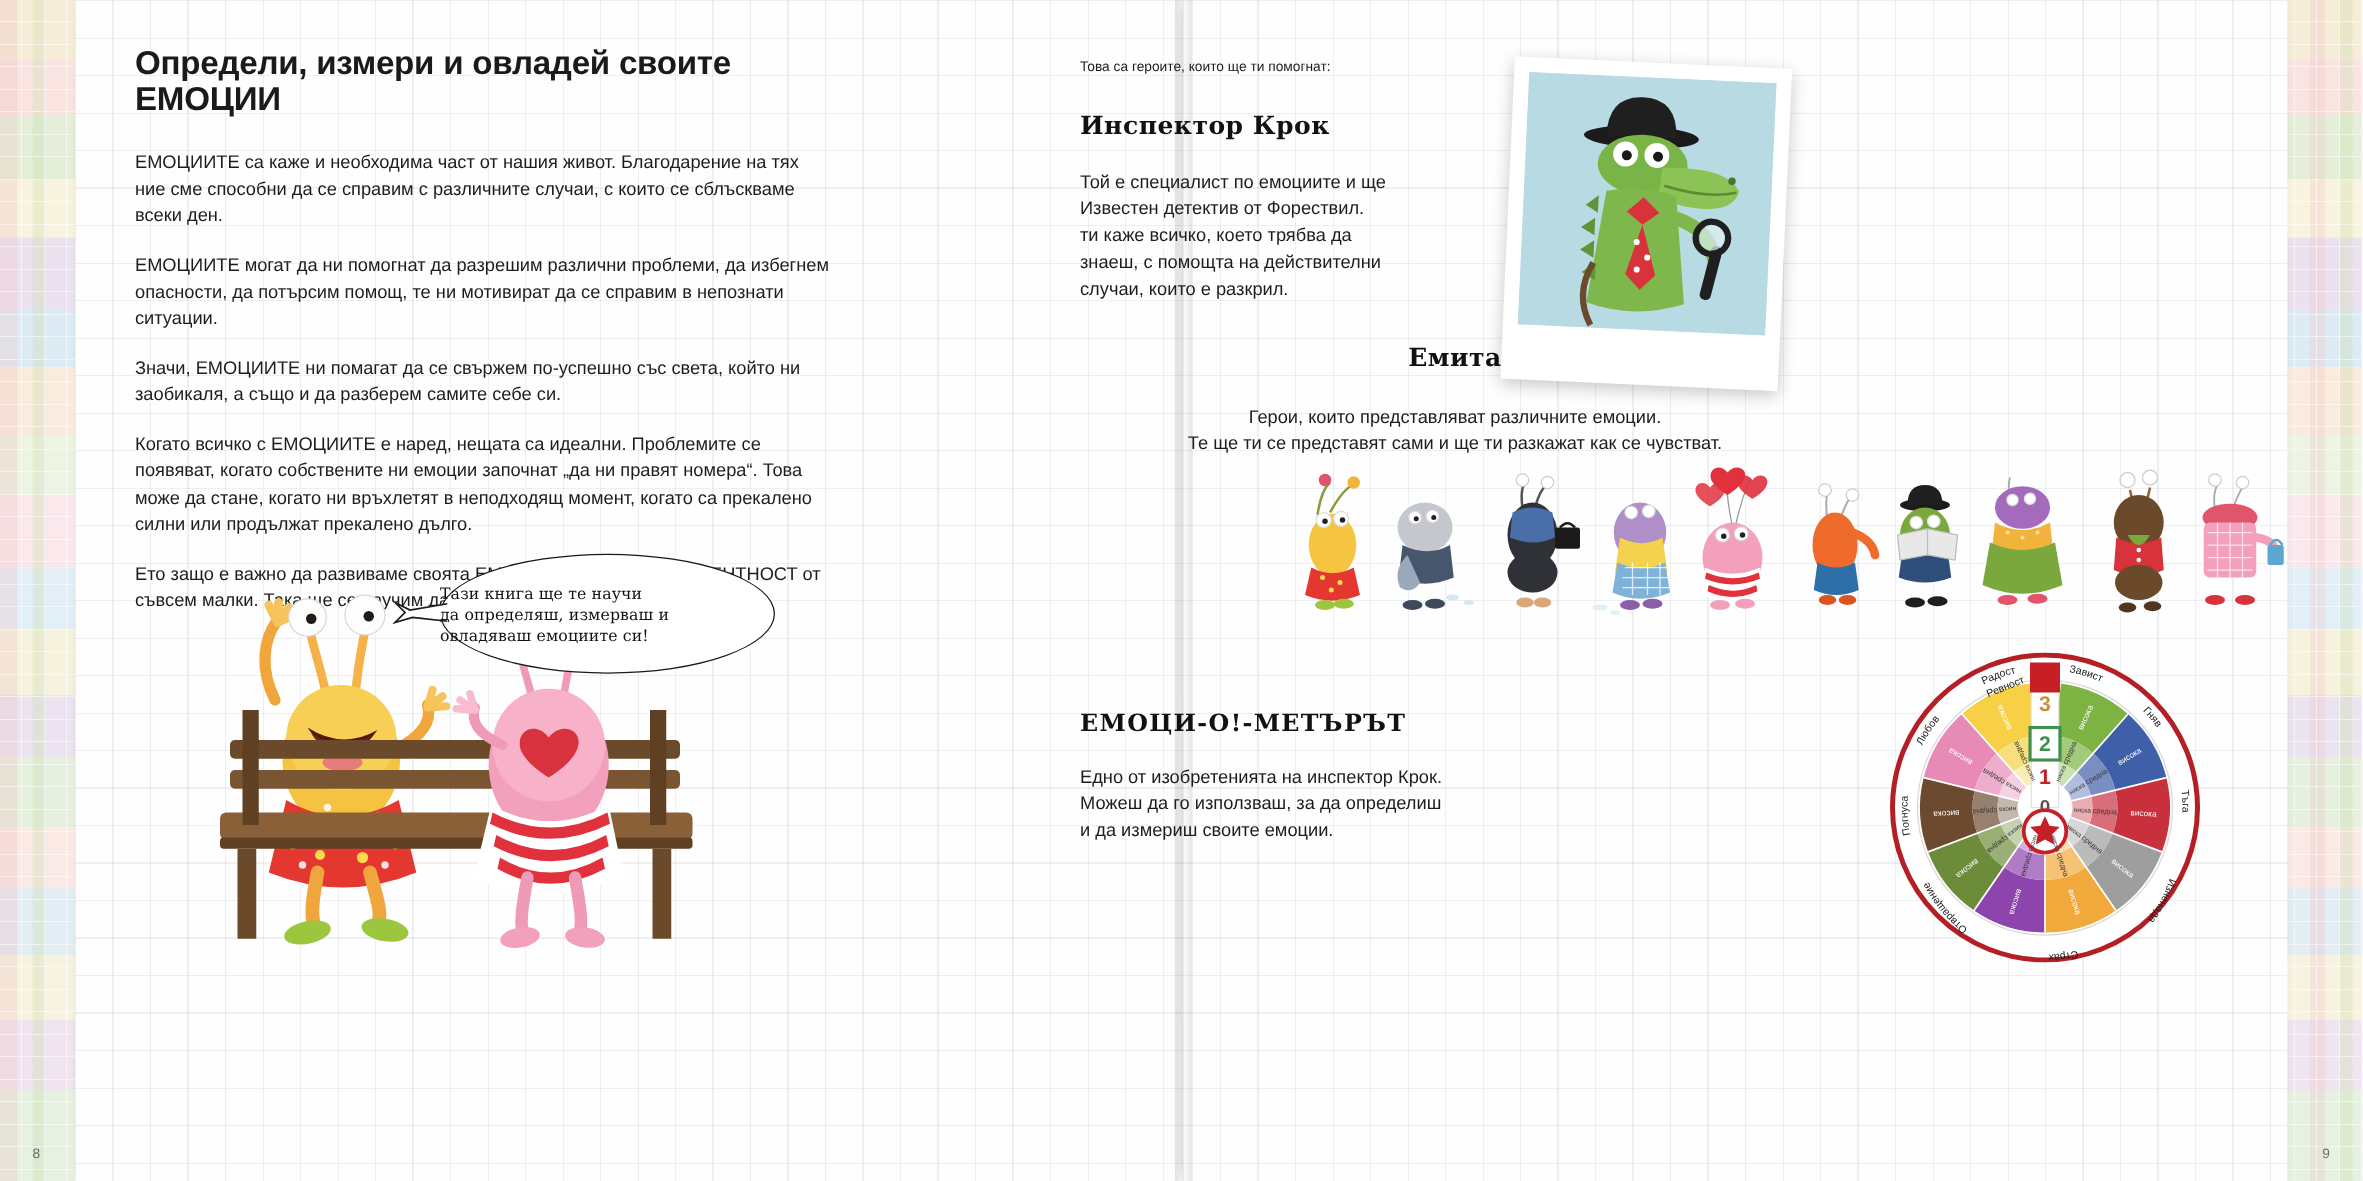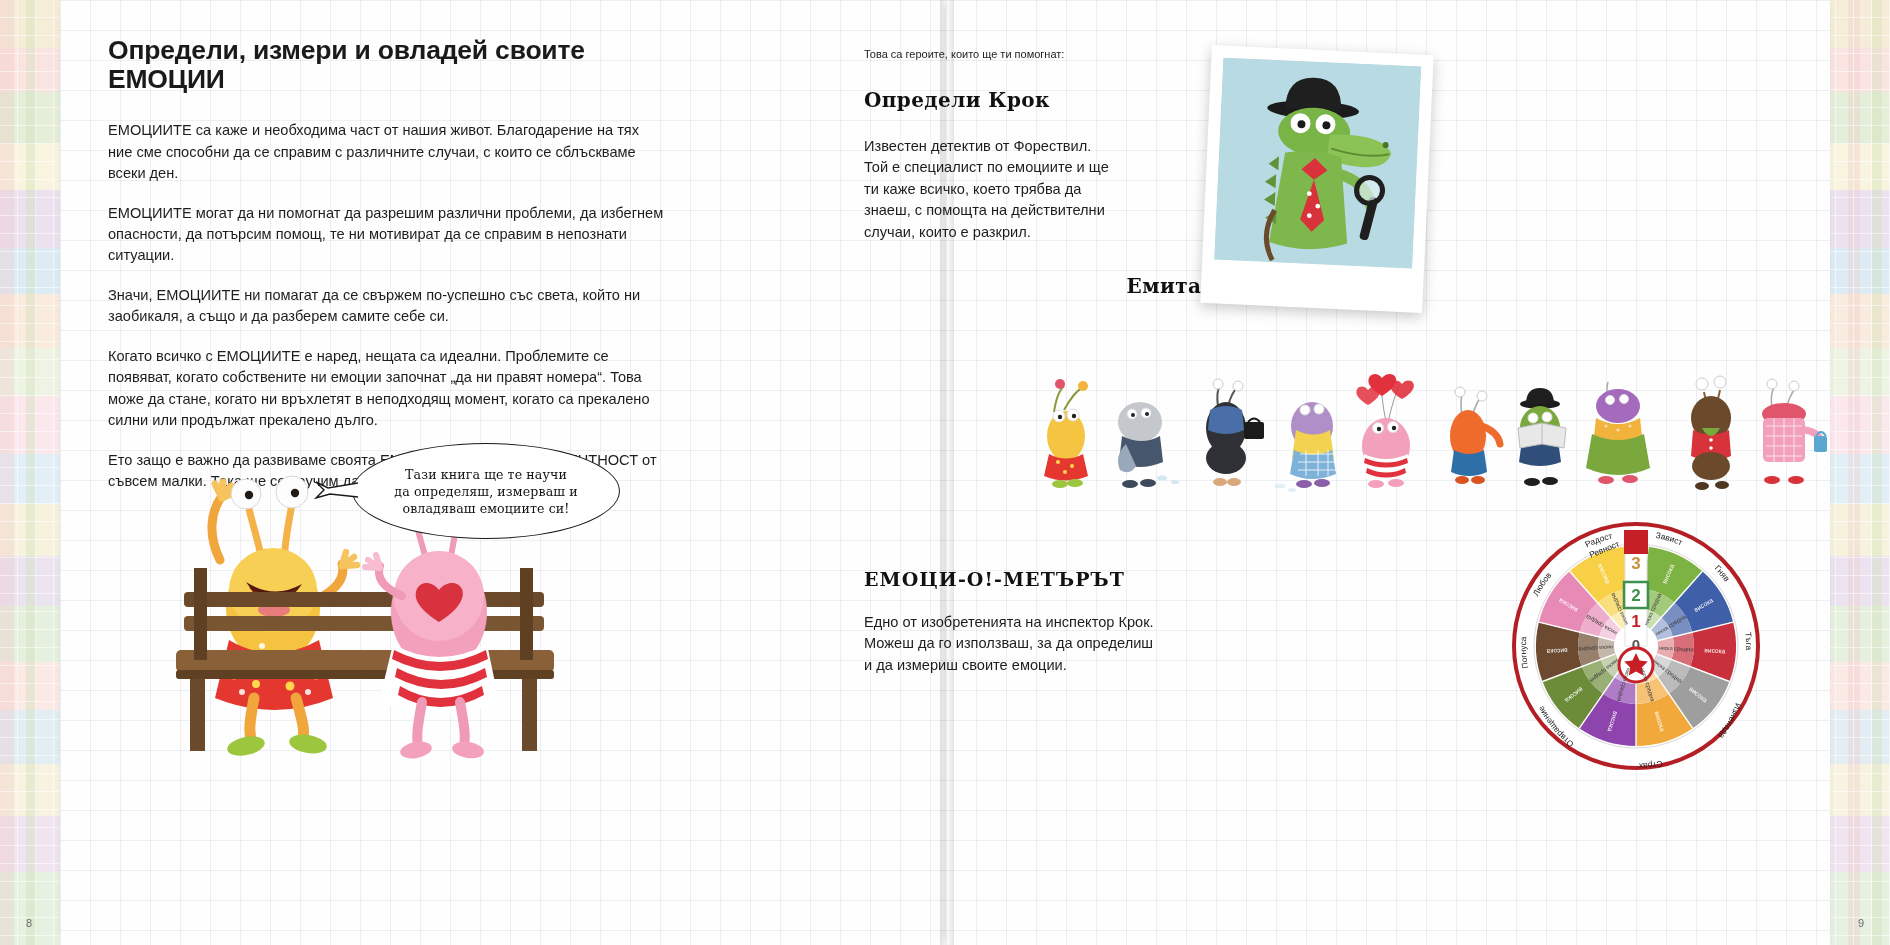--- a/index.html
+++ b/index.html
@@ -46,21 +46,21 @@
 
   
   #left-text{position:absolute;left:108px;top:36px;width:556px;z-index:4;}
   #left-title{margin:0 0 26px 0;}
 
   
   #bubble{position:absolute;left:352px;top:443px;width:268px;height:96px;z-index:7;}
   #bubble .oval{position:absolute;inset:0;border:1.6px solid #1a1a1a;border-radius:50%/50%;background:#fff;}
   #bubble .tail{position:absolute;left:-38px;top:36px;width:44px;height:22px;}
   #bubble .btext{position:absolute;inset:0;display:flex;flex-direction:column;
-    align-items:center;justify-content:center;gap:2px;
+    justify-content:center;gap:2px;
     font-family:"DejaVu Serif", serif;font-size:12.6px;color:#111;letter-spacing:.1px;}
 
   
   #bench-scene{position:absolute;left:150px;top:440px;width:430px;height:330px;z-index:5;}
 
   
   #right-intro{position:absolute;left:864px;top:48px;width:480px;z-index:4;}
   #krok-block{position:absolute;left:864px;top:88px;width:340px;z-index:4;}
   #krok-title{margin:0 0 24px 0;}
   #emita-block{position:absolute;left:864px;top:274px;width:600px;z-index:4;text-align:center;}
@@ -232,32 +232,36 @@
     <div class="btext">
       <span>Тази книга ще те научи</span>
       <span>да определяш, измерваш и</span>
       <span>овладяваш емоциите си!</span>
     </div>
   </div>
 
   <div id="right-intro" class="intro">Това са героите, които ще ти помогнат:</div>
 
   <div id="krok-block">
-    <div class="h2" id="krok-title">Определи Крок</div>
+    <div class="h2" id="krok-title">Инспектор Крок</div>
     <div class="body">
+      <div>Той е специалист по емоциите и ще</div>
       <div>Известен детектив от Форествил.</div>
-      <div>Той е специалист по емоциите и ще</div>
       <div>ти каже всичко, което трябва да</div>
       <div>знаеш, с помощта на действителни</div>
       <div>случаи, които е разкрил.</div>
     </div>
   </div>
 
   <div id="emita-block">
     <div class="h2" id="emita-title">Емита</div>
+    <div class="body">
+      <div>Герои, които представляват различните емоции.</div>
+      <div>Те ще ти се представят сами и ще ти разкажат как се чувстват.</div>
+    </div>
   </div>
 
   <div id="meter-block">
     <div class="h2 wide" id="meter-title">ЕМОЦИ-О!-МЕТЪРЪТ</div>
     <div class="body">
       <div>Едно от изобретенията на инспектор Крок.</div>
       <div>Можеш да го използваш, за да определиш</div>
       <div>и да измериш своите емоции.</div>
     </div>
   </div>

